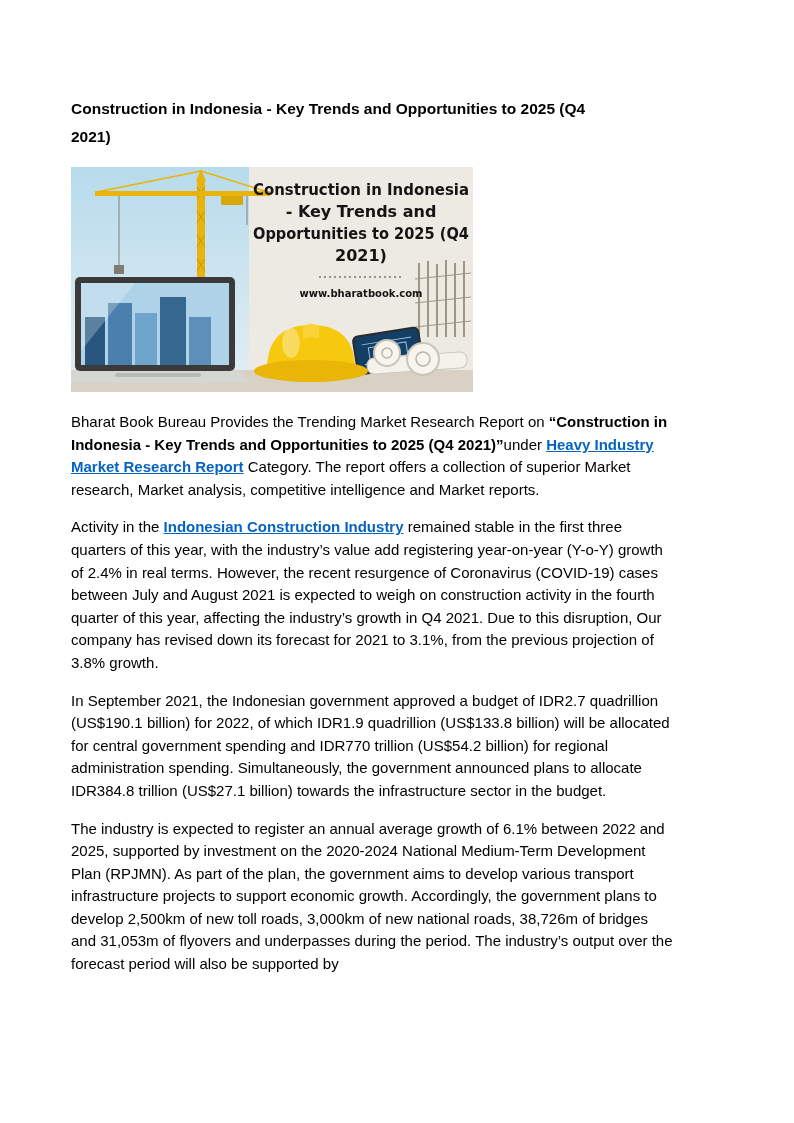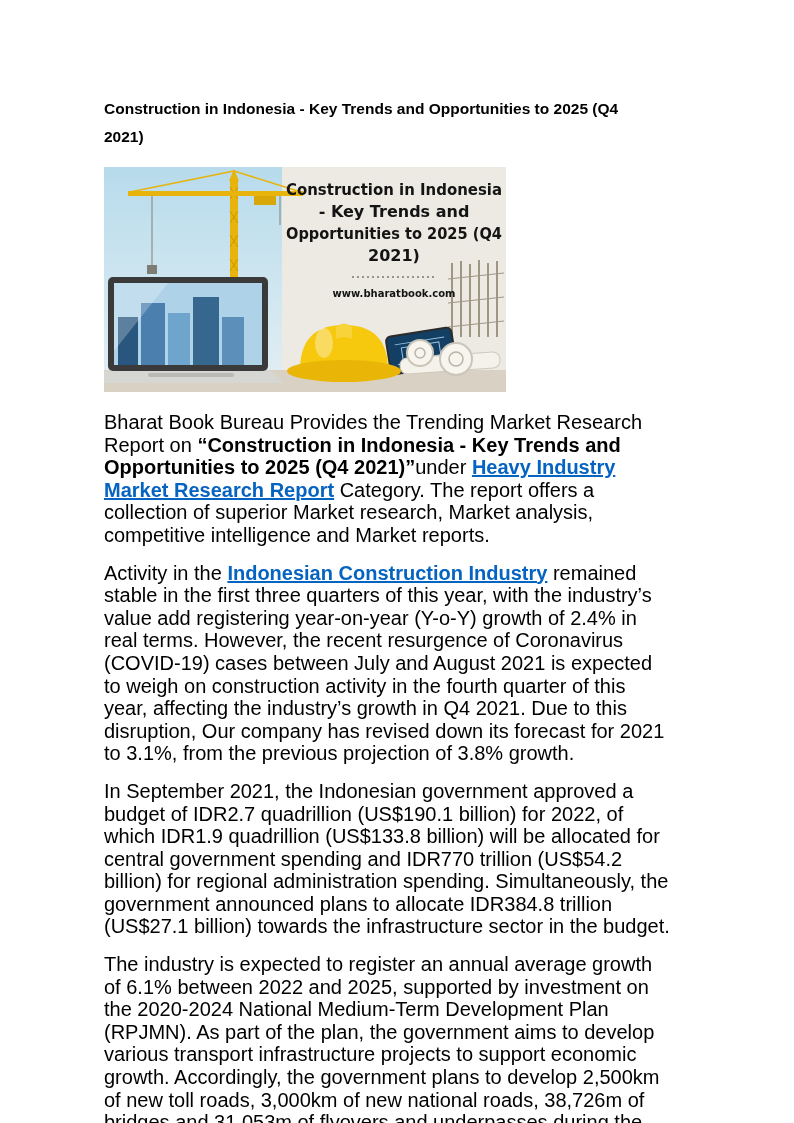--- a/index.html
+++ b/index.html
@@ -1,21 +1,21 @@
 <!DOCTYPE html>
 <html><head>
 <meta charset="utf-8">
 <style>
   * { box-sizing: border-box; }
   html, body { margin: 0; padding: 0; background: #ffffff; }
   .page {
     width: 794px;
     height: 1123px;
     margin: 0 auto;
-    padding: 95px 121px 40px 104px;
+    padding: 95px 121px 40px 71px;
     background: #ffffff;
     font-family: "Liberation Sans", sans-serif;
     font-size: 15px;
     color: #000000;
     overflow: hidden;
   }
   h1.doc-title {
     font-size: 15.5px;
     font-weight: 700;
     line-height: 28px;
@@ -23,21 +23,21 @@
   }
   .banner {
     width: 402px;
     height: 225px;
     margin: 0 0 19px 0;
     display: block;
   }
   p.body-par {
     margin: 0 0 15px 0;
     line-height: 22.6px;
-    font-size: 20px;
+    font-size: 15px;
   }
   a.doc-link {
     color: #0563c1;
     font-weight: 700;
     text-decoration: underline;
     cursor: pointer;
   }
   strong { font-weight: 700; }
 </style>
 </head>

